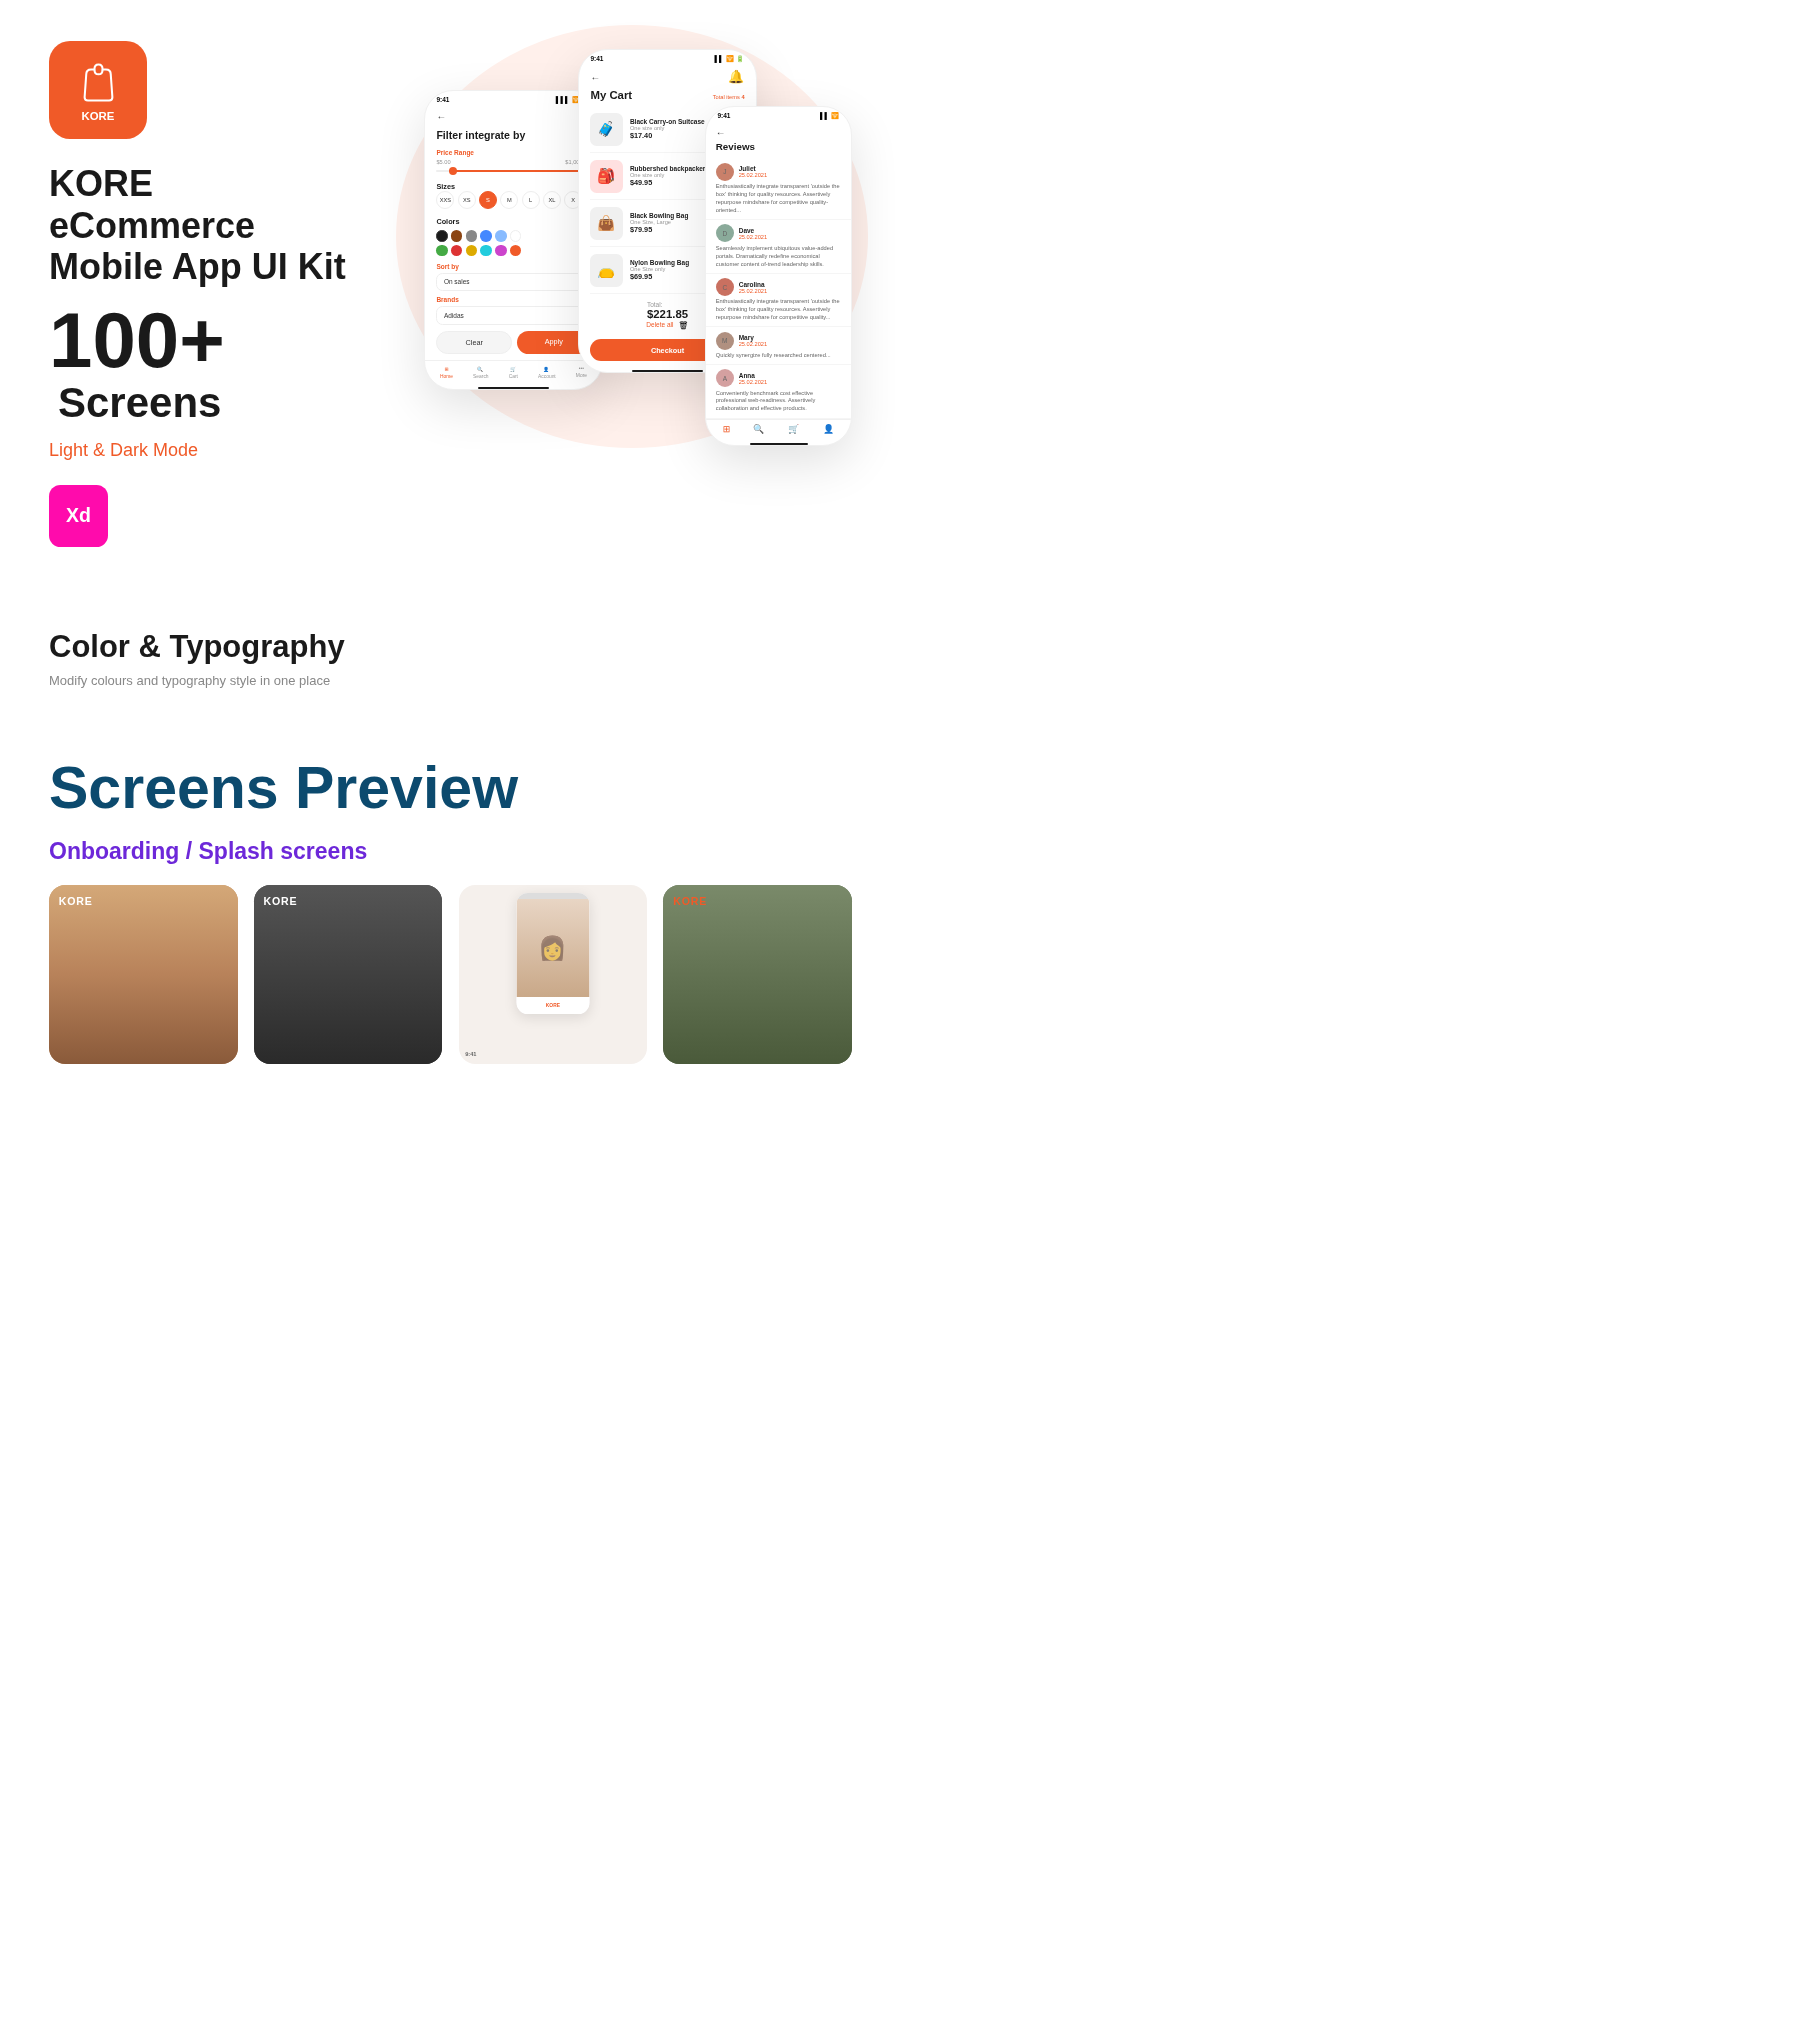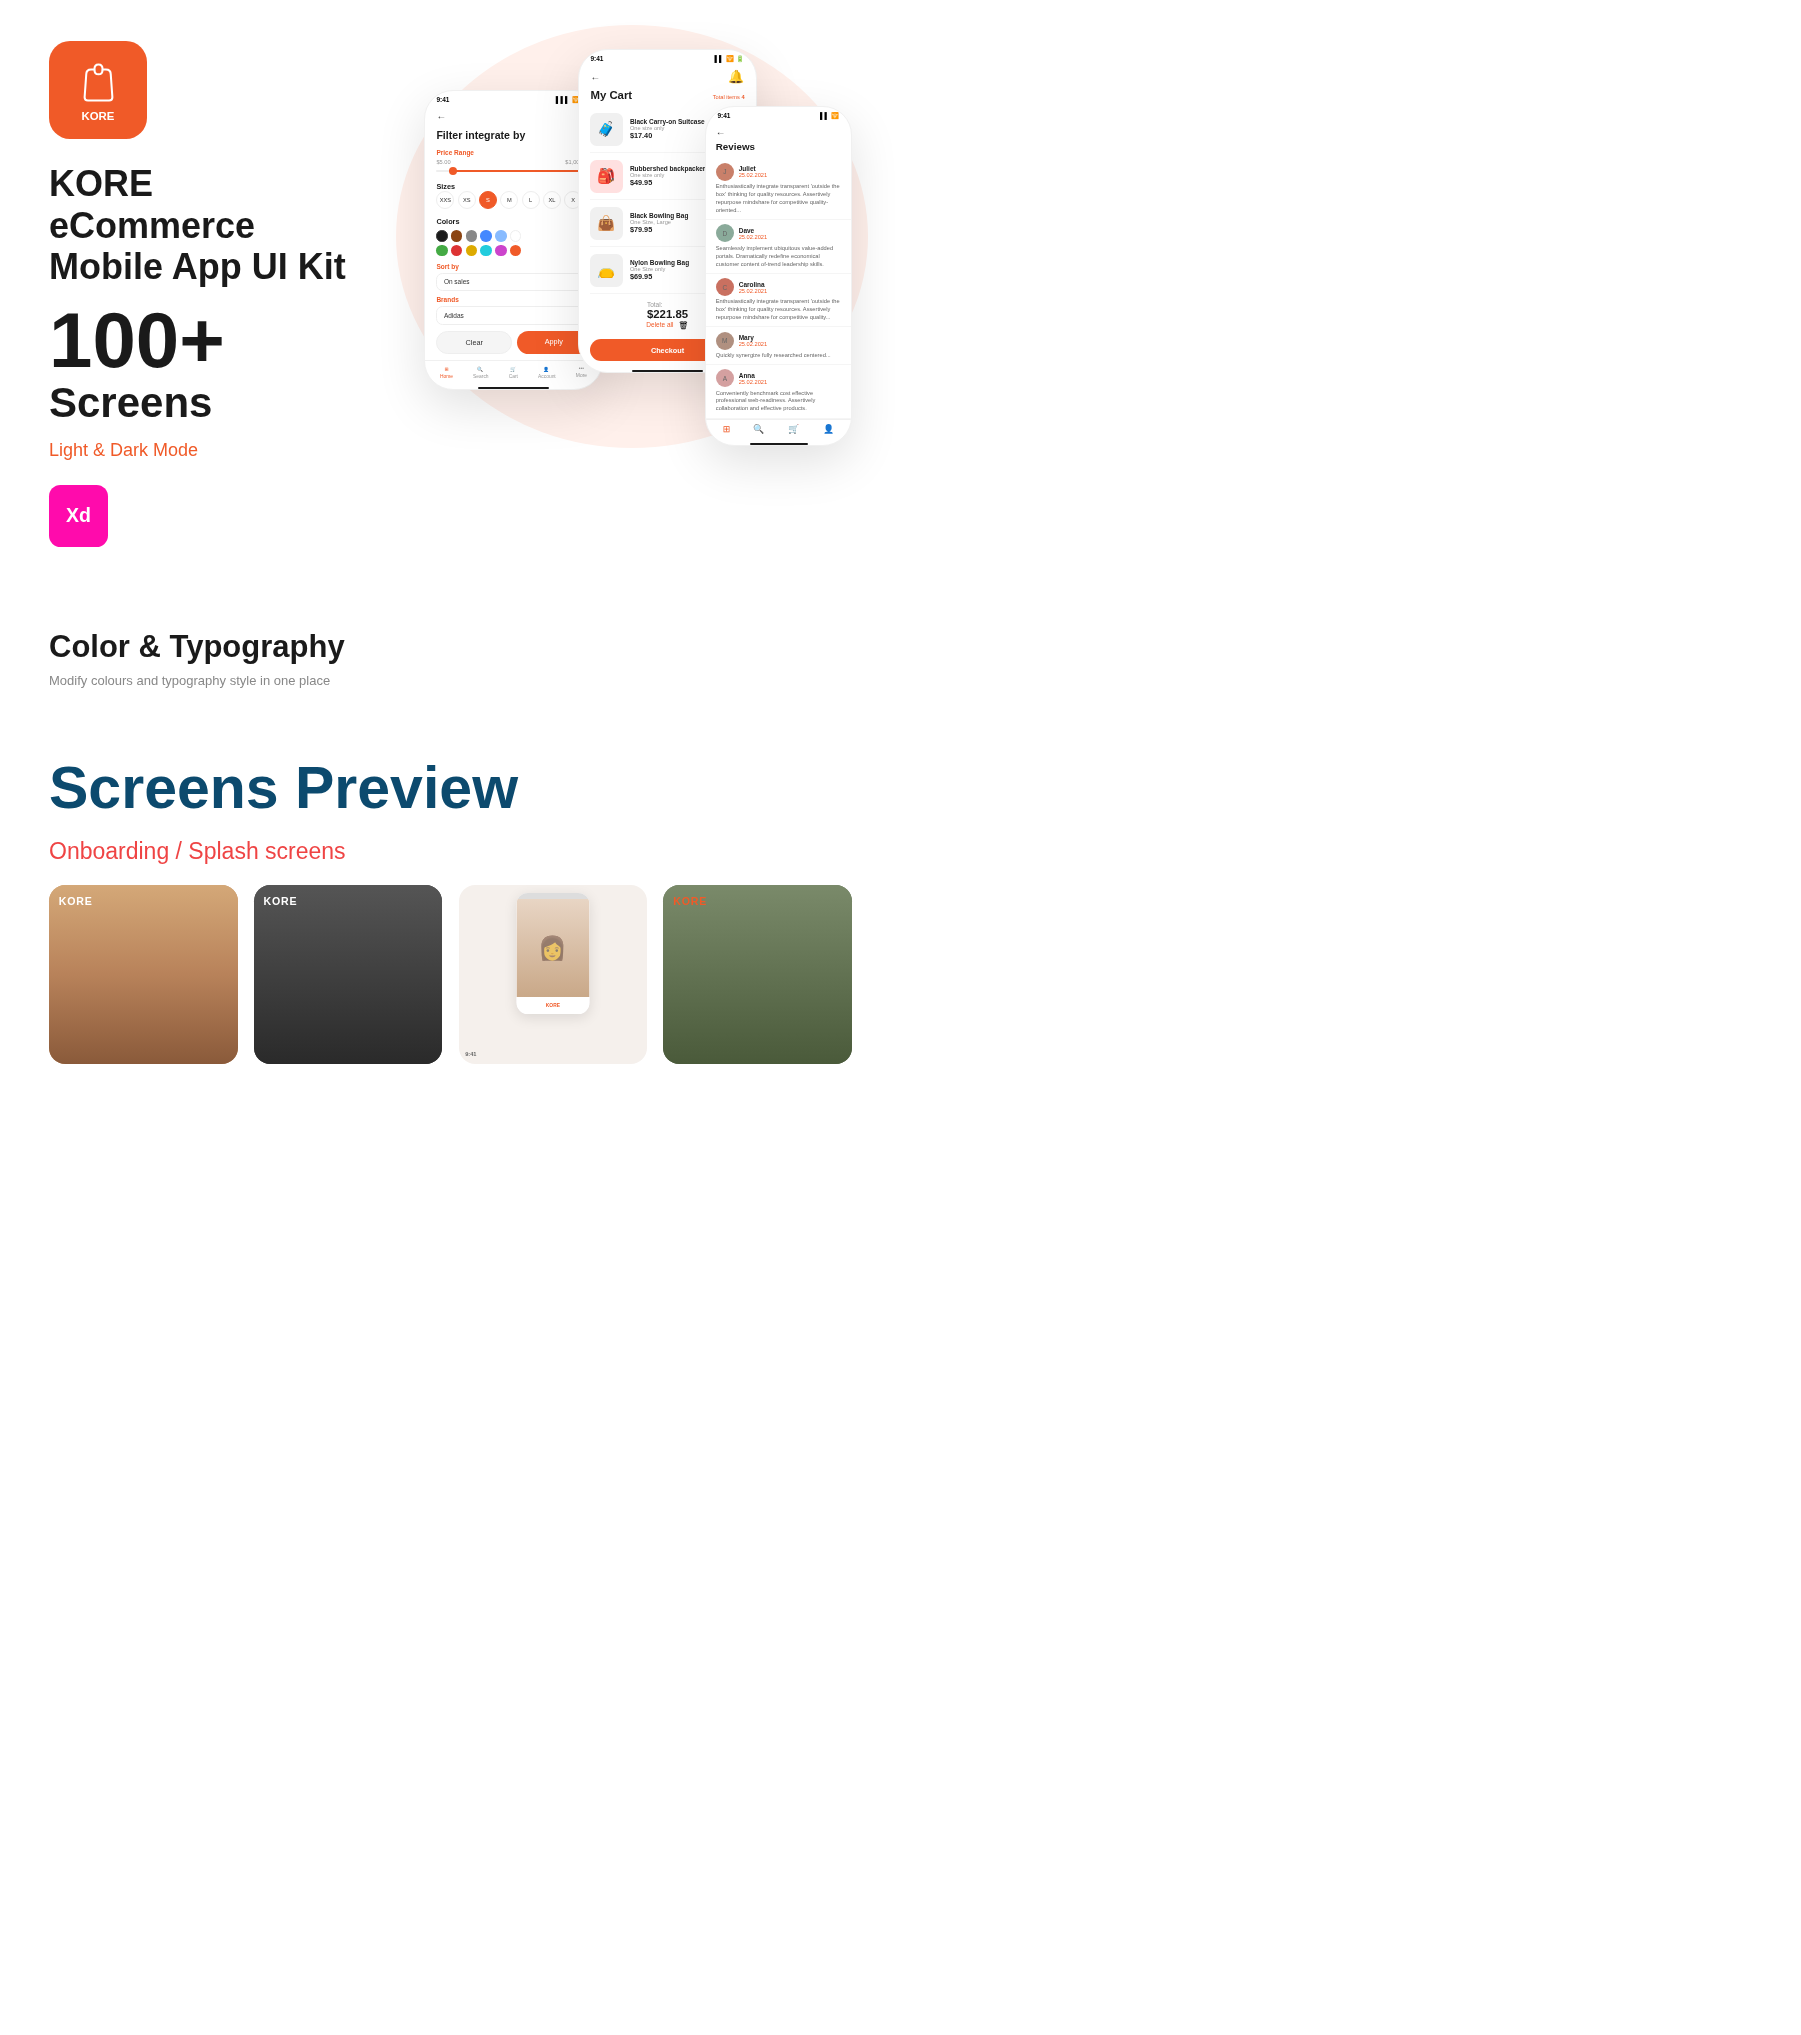--- a/index.html
+++ b/index.html
@@ -60,20 +60,21 @@
       font-weight: 900;
       color: #1a1a1a;
       line-height: 1;
     }
 
     .hero-screens {
       font-size: 42px;
       font-weight: 800;
       color: #1a1a1a;
       margin-bottom: 13px;
+      margin-left: 9px;
     }
 
     .hero-mode {
       font-size: 18px;
       color: #F05A28;
       font-weight: 500;
       margin-bottom: 24.4px;
     }
 
     .xd-badge {
@@ -510,22 +511,22 @@
 
     .screens-preview-title {
       font-size: 59px;
       font-weight: 900;
       color: #0c4a6e;
       margin-bottom: 16.3px;
     }
 
     .screens-subsection-title {
       font-size: 23px;
-      font-weight: 400;
-      color: #ef4444;
+      font-weight: 700;
+      color: #6d28d9;
       margin-bottom: 19.5px;
     }
 
     .screens-grid {
       display: grid;
       grid-template-columns: repeat(4, 1fr);
       gap: 16.3px;
     }
 
     .screen-preview-card {

